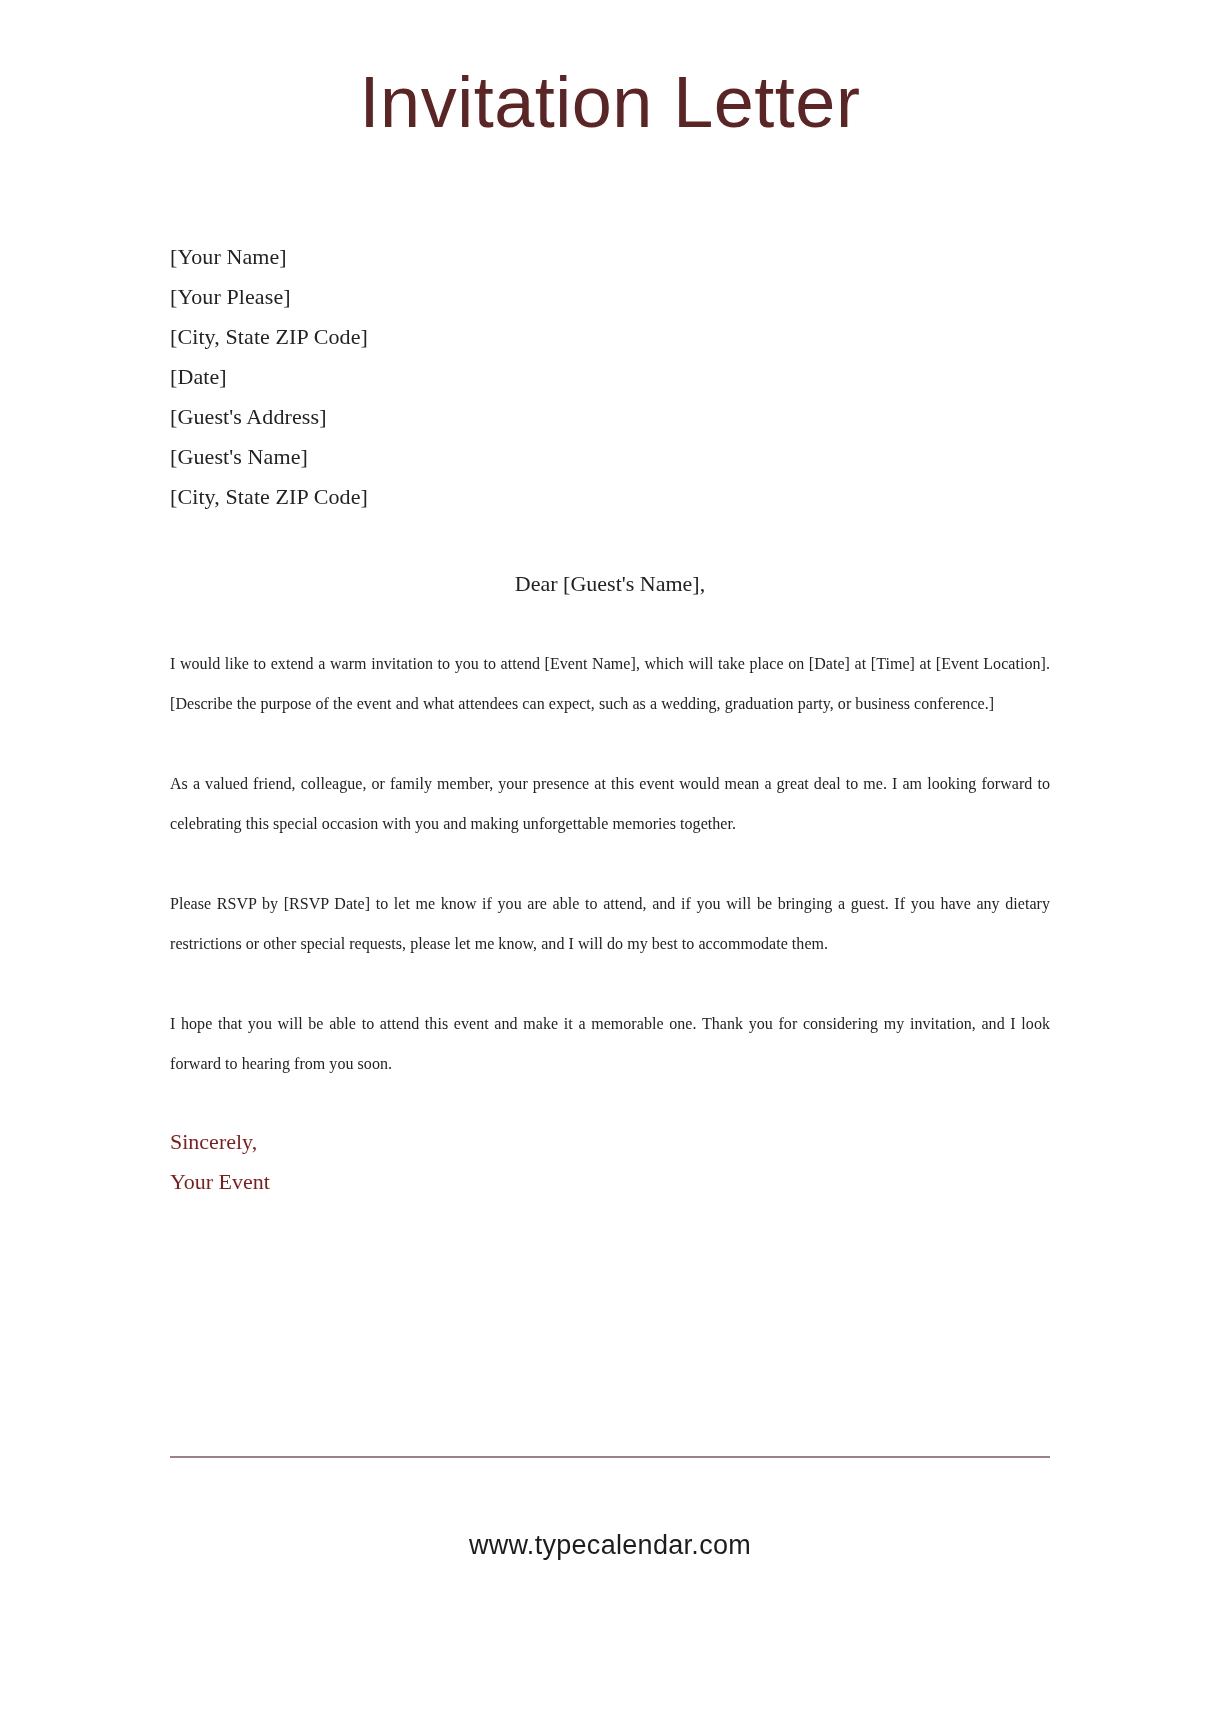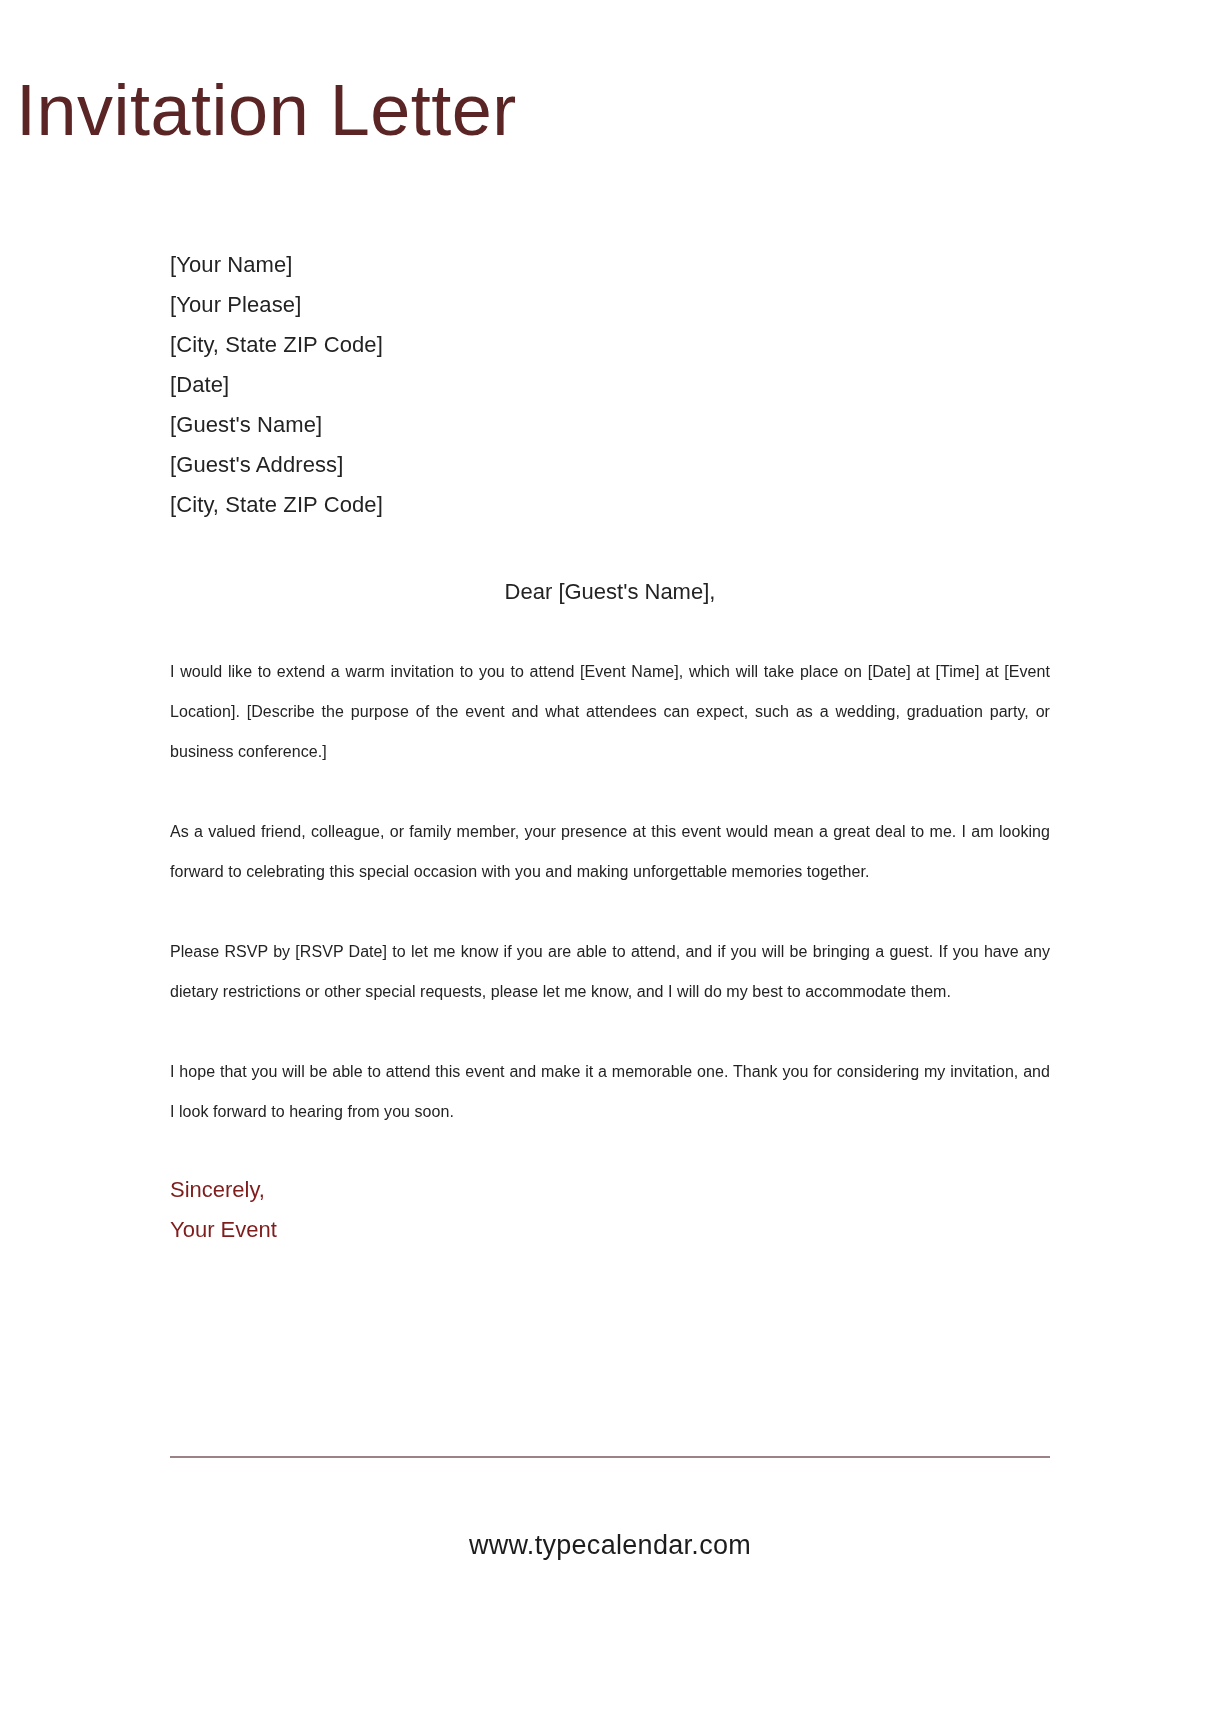--- a/index.html
+++ b/index.html
@@ -20,36 +20,38 @@
     width: 1220px;
     height: 1717px;
     background: #ffffff;
     box-sizing: border-box;
     padding: 0;
     overflow: hidden;
   }
 
   
   .doc-title {
+    text-align: center;
     font-family: "Liberation Sans", sans-serif;
     font-weight: 300;
     font-size: 72px;
     letter-spacing: 0.5px;
     color: #5b2525;
-    margin: 16px;
+    margin: 8px;
     padding-top: 55px;
     line-height: 1.1;
   }
 
   
   .letter {
     margin: 17px auto;
     width: 880px;
     padding-top: 78px;
     box-sizing: border-box;
+    font-family: Liberation Serif, serif;
   }
 
   .addr-block {
     margin: 0;
   }
   .addr-line {
     font-size: 22px;
     line-height: 40px;
     color: #232323;
     font-weight: 400;
@@ -114,22 +116,22 @@
 
   <h1 class="doc-title">Invitation Letter</h1>
 
   <div class="letter">
 
     <div class="addr-block">
       <div class="addr-line">[Your Name]</div>
       <div class="addr-line">[Your Please]</div>
       <div class="addr-line">[City, State ZIP Code]</div>
       <div class="addr-line">[Date]</div>
+      <div class="addr-line">[Guest's Address]</div>
       <div class="addr-line">[Guest's Name]</div>
-      <div class="addr-line">[Guest's Address]</div>
       <div class="addr-line">[City, State ZIP Code]</div>
     </div>
 
     <div class="salutation">Dear [Guest's Name],</div>
 
     <p class="para">I would like to extend a warm invitation to you to attend [Event Name], which will take place on [Date] at [Time] at [Event Location]. [Describe the purpose of the event and what attendees can expect, such as a wedding, graduation party, or business conference.]</p>
     <p class="para">As a valued friend, colleague, or family member, your presence at this event would mean a great deal to me. I am looking forward to celebrating this special occasion with you and making unforgettable memories together.</p>
     <p class="para">Please RSVP by [RSVP Date] to let me know if you are able to attend, and if you will be bringing a guest. If you have any dietary restrictions or other special requests, please let me know, and I will do my best to accommodate them.</p>
     <p class="para">I hope that you will be able to attend this event and make it a memorable one. Thank you for considering my invitation, and I look forward to hearing from you soon.</p>
 

